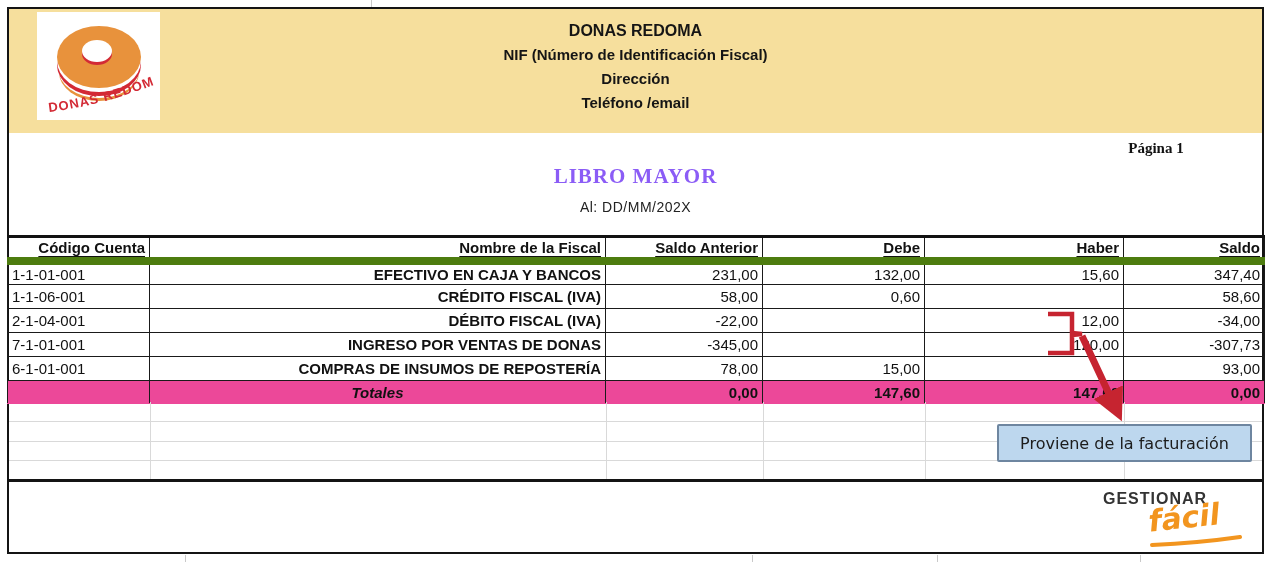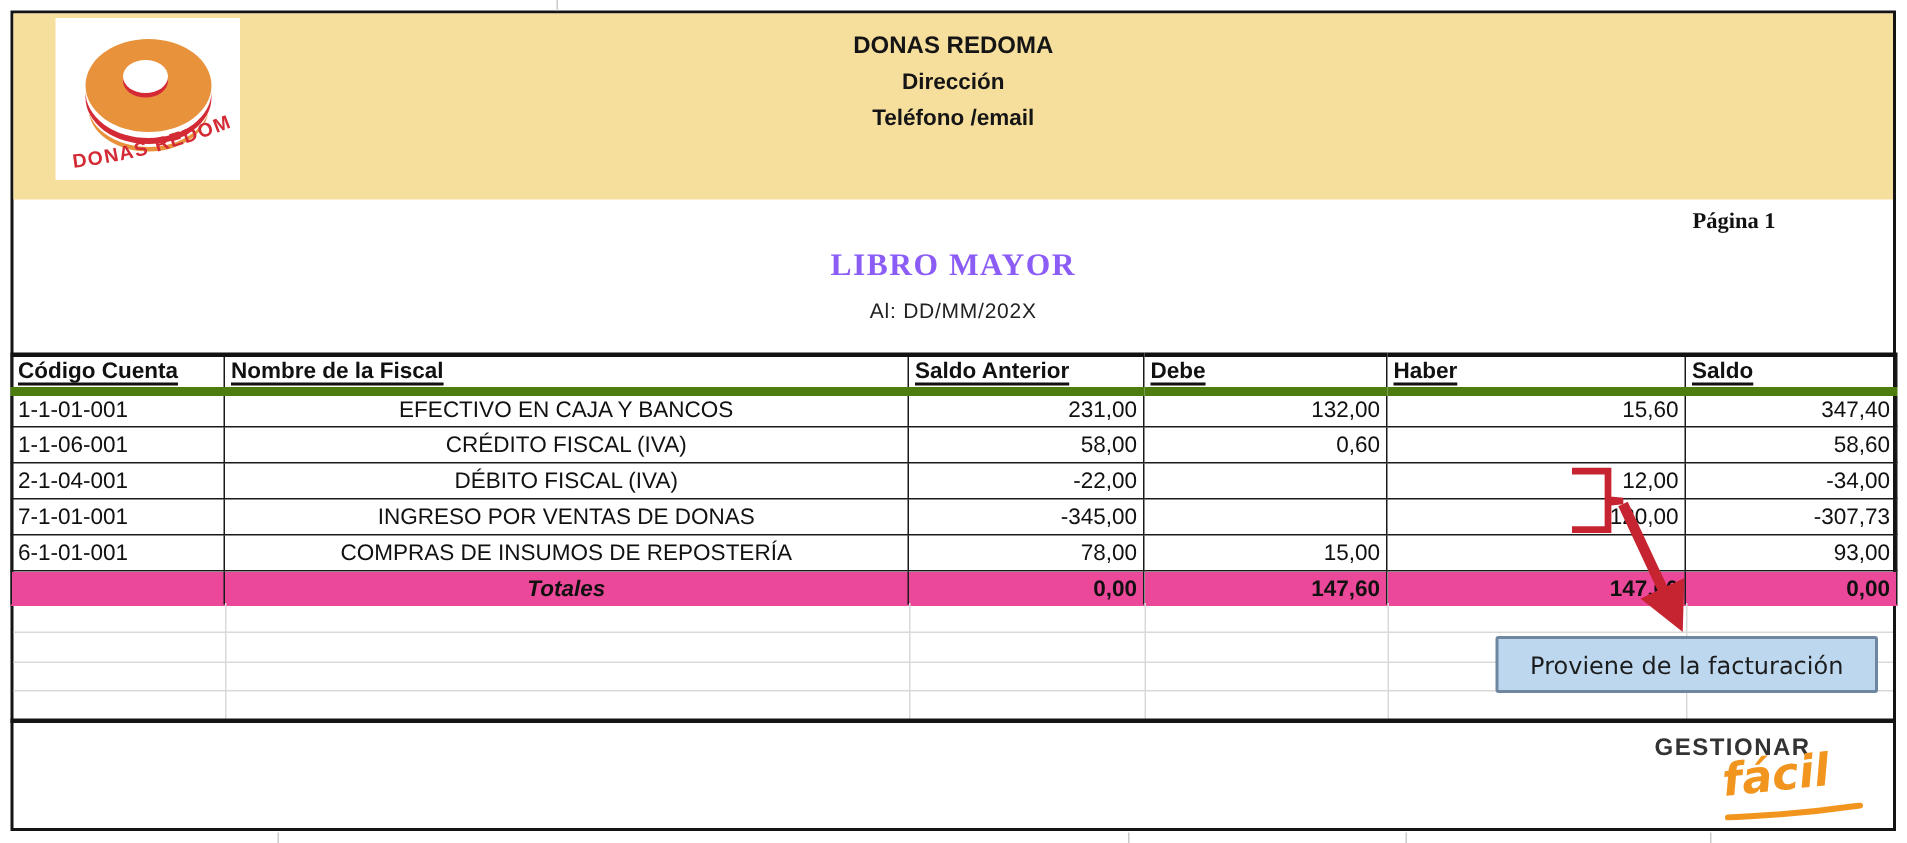--- a/index.html
+++ b/index.html
@@ -47,26 +47,26 @@
   table.ledger{
     position:absolute;left:7px;top:235px;width:1257px;
     border-collapse:collapse;table-layout:fixed;
     font-size:15px;color:#111;
   }
   table.ledger th,table.ledger td{
     border:1.5px solid #1a1a1a;height:24px;padding:0 4px;
     overflow:hidden;white-space:nowrap;box-sizing:border-box;
   }
   table.ledger thead th{
-    border-top:3px solid #111;border-bottom:6px solid #4d7c0f;
-    font-weight:bold;text-align:left;
+    border-top:3px solid #111;border-bottom:8px solid #4d7c0f;
+    font-weight:bold;text-align:right;
     text-decoration:underline;text-decoration-thickness:2px;text-underline-offset:3px;
   }
   td.c-code{text-align:left;}
-  td.c-name{text-align:center;}
+  td.c-name{text-align:right;font-weight:bold;}
   td.c-num{text-align:right;}
   tr.totals td{
     background:#ec4899;font-weight:bold;border-bottom:1px solid #ec4899;height:23px;
   }
   tr.totals td.t-label{font-style:italic;text-align:center;}
 
   
   .empty-grid{left:9px;top:402px;width:1253px;height:78px;}
   .empty-grid .h{position:absolute;left:0;width:1253px;height:1px;background:#D9D9D9;}
   .empty-grid .v{position:absolute;top:0;width:1px;height:78px;background:#D9D9D9;}
@@ -115,20 +115,21 @@
         <path id="arcpath" d="M12,100 Q62,94 114,74"></path>
       </defs>
     <text font-family="Liberation Sans, sans-serif" font-size="13" font-weight="bold" fill="#D32A35" letter-spacing="1">
       <textPath href="#arcpath">DONAS REDOMA</textPath>
     </text>
   </svg>
 </div>
 
 <div class="abs band-text">
   <div class="company">DONAS REDOMA</div>
+  <div>NIF (Número de Identificación Fiscal)</div>
   <div>Dirección</div>
   <div>Teléfono /email</div>
 </div>
 
 <div class="abs pagina">Página 1</div>
 
 <div class="abs doc-title">LIBRO MAYOR</div>
 <div class="abs doc-subtitle">Al:  DD/MM/202X</div>
 
 <table class="ledger">

